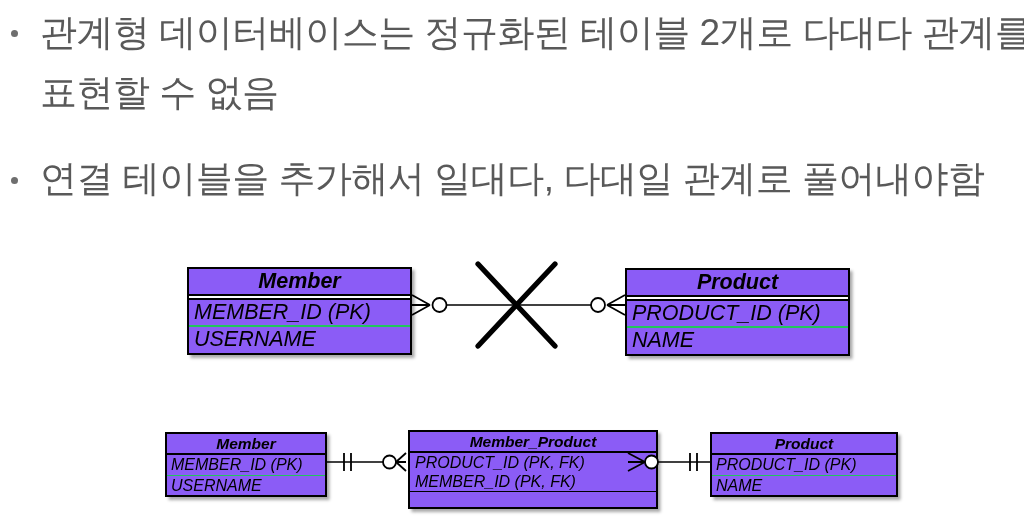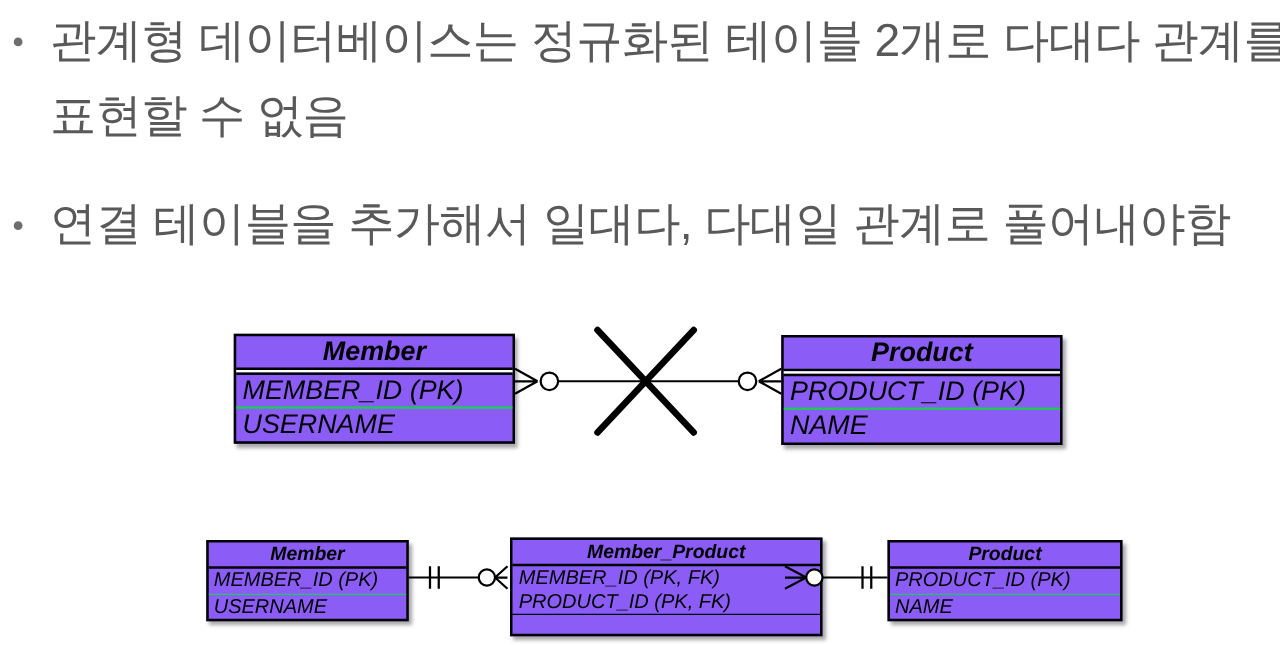--- a/index.html
+++ b/index.html
@@ -148,22 +148,22 @@
 
   <div class="er-table sz-sm t-bot-member">
     <div class="er-title">Member</div>
     <div class="er-row">MEMBER_ID (PK)</div>
     <div class="er-row last">USERNAME</div>
   </div>
 
   <div class="er-table sz-sm t-bot-mp">
     <div class="er-title">Member_Product</div>
     <div class="er-cell">
+      <div>PRODUCT_ID (PK, FK)</div>
       <div>MEMBER_ID (PK, FK)</div>
-      <div>PRODUCT_ID (PK, FK)</div>
     </div>
     <div class="er-empty"></div>
   </div>
 
   <div class="er-table sz-sm t-bot-product">
     <div class="er-title">Product</div>
     <div class="er-row">PRODUCT_ID (PK)</div>
     <div class="er-row last">NAME</div>
   </div>
 

